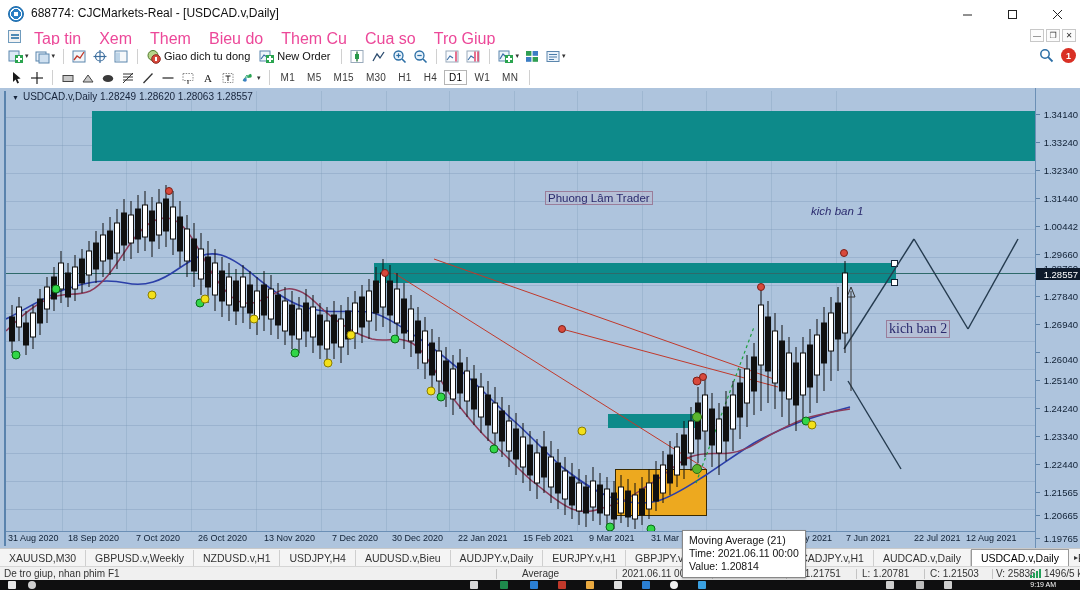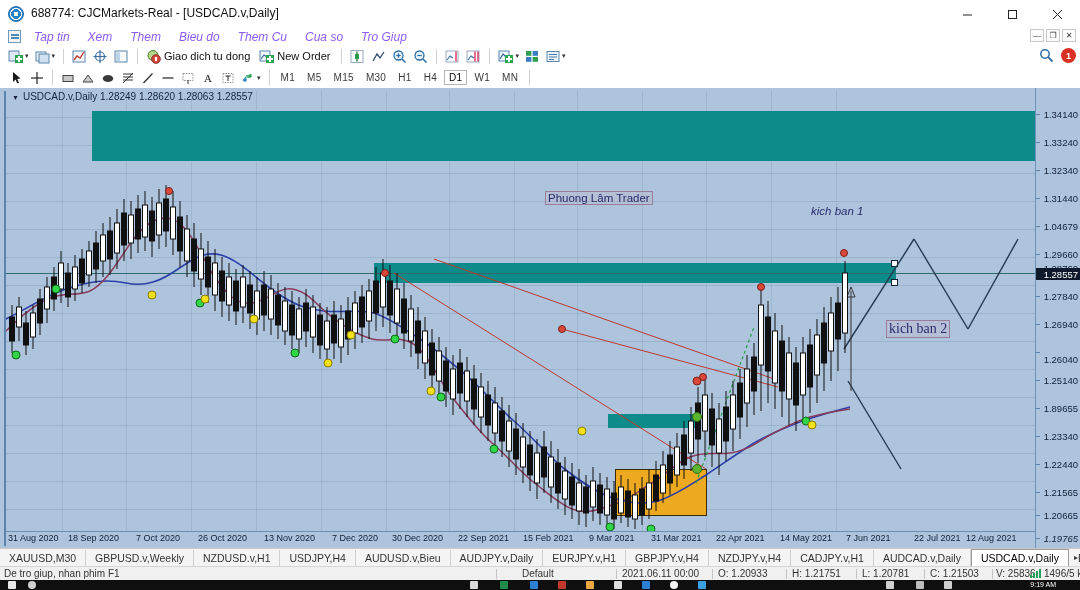--- a/index.html
+++ b/index.html
@@ -19,21 +19,21 @@
   .tb-title{position:absolute;left:31px;top:6px;font-size:12px;color:#111;white-space:nowrap;}
   .wbtns{position:absolute;right:0;top:0;height:28px;display:flex;}
   .wbtn{width:45px;height:28px;display:flex;align-items:center;justify-content:center;font-size:12px;color:#222;}
   .wbtn svg{display:block;}
 
   
   .menubar{position:absolute;left:0;top:28px;width:1080px;height:17px;background:#fff;}
   .menu-docicon{position:absolute;left:8px;top:2px;width:13px;height:13px;background:#f3f3f3;border:1px solid #6f9bbd;box-sizing:border-box;}
   .menu-docicon:after{content:"";position:absolute;left:2px;top:3px;width:8px;height:2px;background:#4f8ab5;box-shadow:0 3px 0 #4f8ab5;}
   .menuitems{position:absolute;left:25px;top:1px;display:flex;gap:0px;}
-  .mi{padding:1px 9px;font-size:12px;color:#8b5cf6;white-space:nowrap;font-style:italic;}
+  .mi{padding:1px 9px;font-size:16px;color:#ec4899;white-space:nowrap;}
   .menu-mini{position:absolute;right:4px;top:1px;display:flex;gap:2px;align-items:center;}
   .mini-b{width:14px;height:13px;border:1px solid #c8c8c8;background:#fcfcfc;box-sizing:border-box;display:flex;align-items:center;justify-content:center;font-size:8px;color:#333;}
 
   
   .toolbar{position:absolute;left:0;width:1080px;background:#fff;}
   .tbar1{top:45px;height:22px;border-bottom:1px solid #eee;}
   .tbar2{top:67px;height:21px;border-bottom:1px solid #d6d6d6;}
   .tgroup{position:absolute;top:0;height:100%;display:flex;align-items:center;gap:2px;}
   .tbtn{height:18px;min-width:18px;display:flex;align-items:center;justify-content:center;padding:0 2px;box-sizing:border-box;}
   .tlabel{font-size:11px;color:#111;padding:0 3px 0 2px;white-space:nowrap;}
@@ -694,30 +694,35 @@
           <circle cx="806" cy="334" r="4" fill="#f3e019" stroke="#8a7c00"></circle>
           <circle cx="838" cy="162" r="3.5" fill="#d8493c" stroke="#7d1f17"></circle>
         </g>
       </svg>
 
       <div class="anno" style="left:539px;top:100px;">Phuong Lâm Trader</div>
       <div class="anno plain" style="left:802px;top:113px;font-style:italic;">kich ban 1</div>
       <div class="anno serif" style="left:880px;top:229px;">kich ban 2</div>
 
 
+      <div class="tooltip" style="left:676px;top:439px;">
+        <div>Moving Average (21)</div>
+        <div>Time: 2021.06.11 00:00</div>
+        <div>Value: 1.20814</div>
+      </div>
 
       <div class="time-axis">
         <div class="tlab" style="left:2px;">31 Aug 2020</div>
         <div class="tlab" style="left:62px;">18 Sep 2020</div>
         <div class="tlab" style="left:130px;">7 Oct 2020</div>
         <div class="tlab" style="left:192px;">26 Oct 2020</div>
         <div class="tlab" style="left:258px;">13 Nov 2020</div>
         <div class="tlab" style="left:326px;">7 Dec 2020</div>
         <div class="tlab" style="left:386px;">30 Dec 2020</div>
-        <div class="tlab" style="left:452px;">22 Sep 2021</div>
+        <div class="tlab" style="left:452px;">22 Jan 2021</div>
         <div class="tlab" style="left:517px;">15 Feb 2021</div>
         <div class="tlab" style="left:583px;">9 Mar 2021</div>
         <div class="tlab" style="left:645px;">31 Mar 2021</div>
         <div class="tlab" style="left:710px;">22 Apr 2021</div>
         <div class="tlab" style="left:774px;">14 May 2021</div>
         <div class="tlab" style="left:840px;">7 Jun 2021</div>
         <div class="tlab" style="left:908px;">22 Jul 2021</div>
         <div class="tlab" style="left:960px;">12 Aug 2021</div>
       </div>
     </div>
@@ -725,46 +730,46 @@
     <div class="price-axis">
       <div class="ptick" style="top:26px;"></div>
         <div class="plab" style="top:21px;">1.34140</div>
       <div class="ptick" style="top:54px;"></div>
         <div class="plab" style="top:49px;">1.33240</div>
       <div class="ptick" style="top:82px;"></div>
         <div class="plab" style="top:77px;">1.32340</div>
       <div class="ptick" style="top:110px;"></div>
         <div class="plab" style="top:105px;">1.31440</div>
       <div class="ptick" style="top:138px;"></div>
-        <div class="plab" style="top:133px;">1.04679</div>
+        <div class="plab" style="top:133px;">1.00442</div>
       <div class="ptick" style="top:166px;"></div>
         <div class="plab" style="top:161px;">1.29660</div>
       <div class="ptick" style="top:180px;"></div>
         <div class="plab" style="top:175px;">1.28760</div>
       <div class="pcur" style="top:180px;">1.28557</div>
       <div class="ptick" style="top:208px;"></div>
         <div class="plab" style="top:203px;">1.27840</div>
       <div class="ptick" style="top:236px;"></div>
         <div class="plab" style="top:231px;">1.26940</div>
       <div class="ptick" style="top:264px;"></div>
         <div class="plab" style="top:266px;">1.26040</div>
       <div class="ptick" style="top:292px;"></div>
         <div class="plab" style="top:287px;">1.25140</div>
       <div class="ptick" style="top:320px;"></div>
-        <div class="plab" style="top:315px;">1.89655</div>
+        <div class="plab" style="top:315px;">1.24240</div>
       <div class="ptick" style="top:348px;"></div>
         <div class="plab" style="top:343px;">1.23340</div>
       <div class="ptick" style="top:376px;"></div>
         <div class="plab" style="top:371px;">1.22440</div>
       <div class="ptick" style="top:404px;"></div>
         <div class="plab" style="top:399px;text-align:center;">1.21565</div>
       <div class="ptick" style="top:427px;"></div>
         <div class="plab" style="top:422px;">1.20665</div>
       <div class="ptick" style="top:450px;"></div>
-        <div class="plab" style="top:445px;font-style:italic;">1.19765</div>
+        <div class="plab" style="top:445px;">1.19765</div>
     </div>
   </div>
 
   <div class="tabsbar">
     <div class="ctab">XAUUSD,M30</div>
     <div class="ctab">GBPUSD.v,Weekly</div>
     <div class="ctab">NZDUSD.v,H1</div>
     <div class="ctab">USDJPY,H4</div>
     <div class="ctab">AUDUSD.v,Bieu</div>
     <div class="ctab">AUDJPY.v,Daily</div>
@@ -774,21 +779,21 @@
     <div class="ctab">CADJPY.v,H1</div>
     <div class="ctab">AUDCAD.v,Daily</div>
     <div class="ctab active">USDCAD.v,Daily</div>
     <div class="ctab">EURCAD.v,H1</div>
     <div class="tabarrow">▸</div>
   </div>
 
   <div class="statusbar">
     <div class="st" style="left:4px;">De tro giup, nhan phim F1</div>
     <div class="stsep" style="left:496px;"></div>
-    <div class="st" style="left:522px;">Default</div>
+    <div class="st" style="left:522px;">Average</div>
     <div class="stsep" style="left:616px;"></div>
     <div class="st" style="left:622px;">2021.06.11 00:00</div>
     <div class="stsep" style="left:712px;"></div>
     <div class="st" style="left:718px;">O: 1.20933</div>
     <div class="stsep" style="left:786px;"></div>
     <div class="st" style="left:792px;">H: 1.21751</div>
     <div class="stsep" style="left:856px;"></div>
     <div class="st" style="left:862px;">L: 1.20781</div>
     <div class="stsep" style="left:924px;"></div>
     <div class="st" style="left:930px;">C: 1.21503</div>

